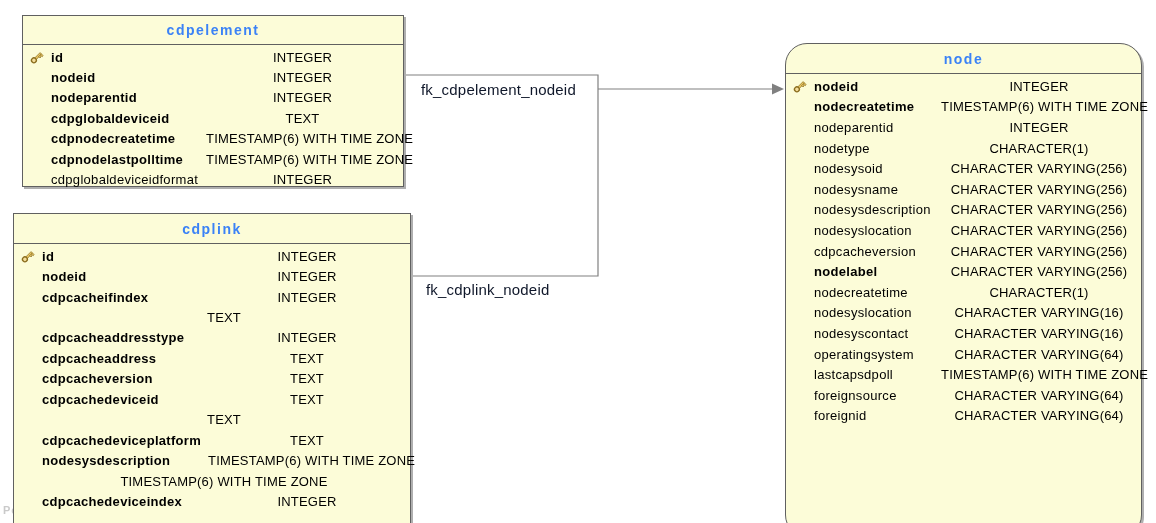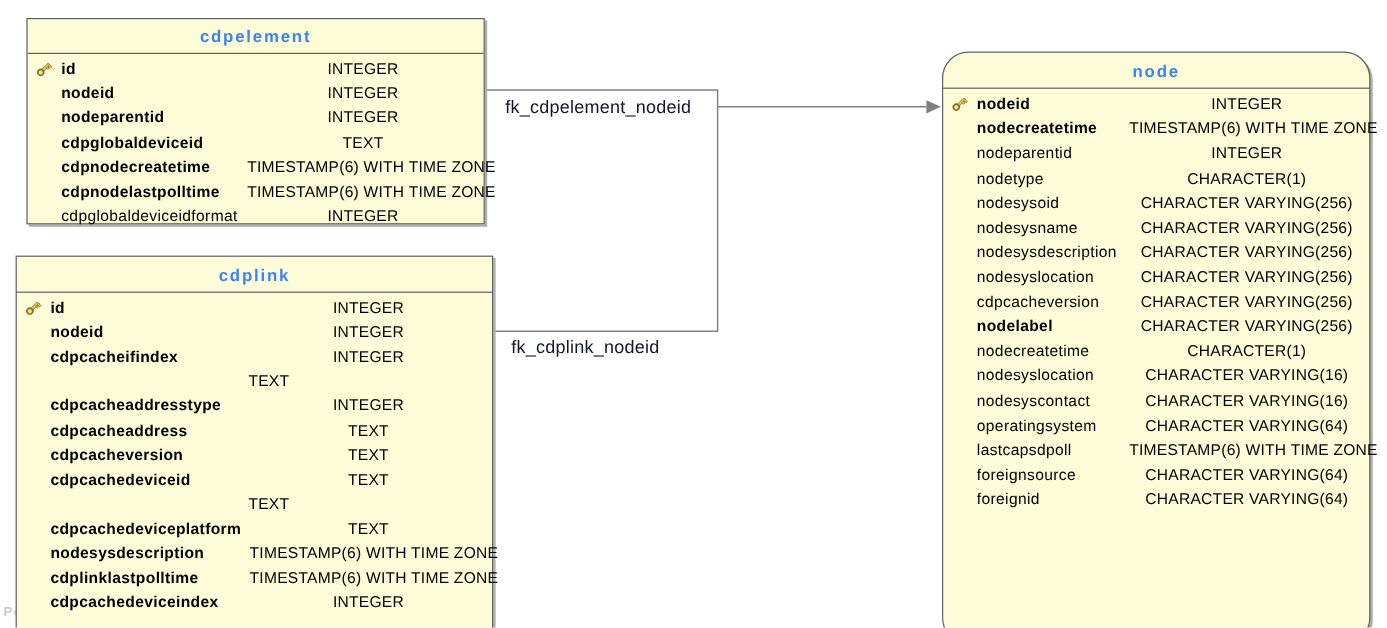--- a/index.html
+++ b/index.html
@@ -180,21 +180,20 @@
           <span class="nm b">cdpcachedeviceplatform</span>
           <span class="tp">TEXT</span>
         </div>
         <div class="erow">
           <span class="keycell"></span>
           <span class="nm b">nodesysdescription</span>
           <span class="tp">TIMESTAMP(6) WITH TIME ZONE</span>
         </div>
         <div class="erow">
           <span class="keycell"></span>
-          <span class="nm b">cdplinklastpolltime</span>
           <span class="tp">TIMESTAMP(6) WITH TIME ZONE</span>
         </div>
         <div class="erow">
           <span class="keycell"></span>
           <span class="nm b">cdpcachedeviceindex</span>
           <span class="tp">INTEGER</span>
         </div>
       </div>
   </div>
 

